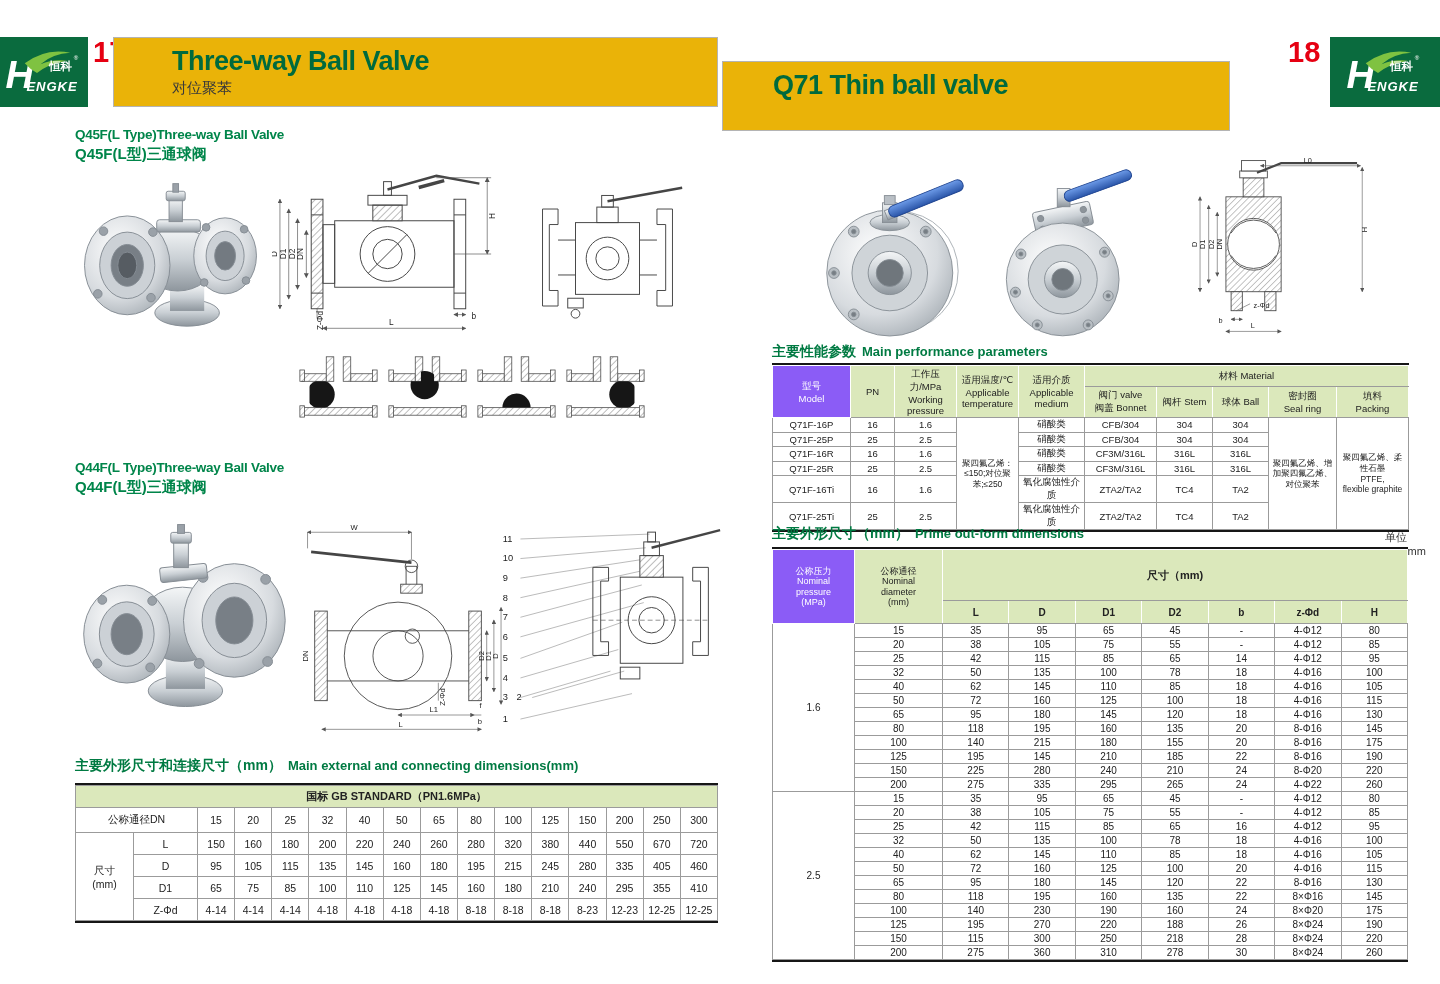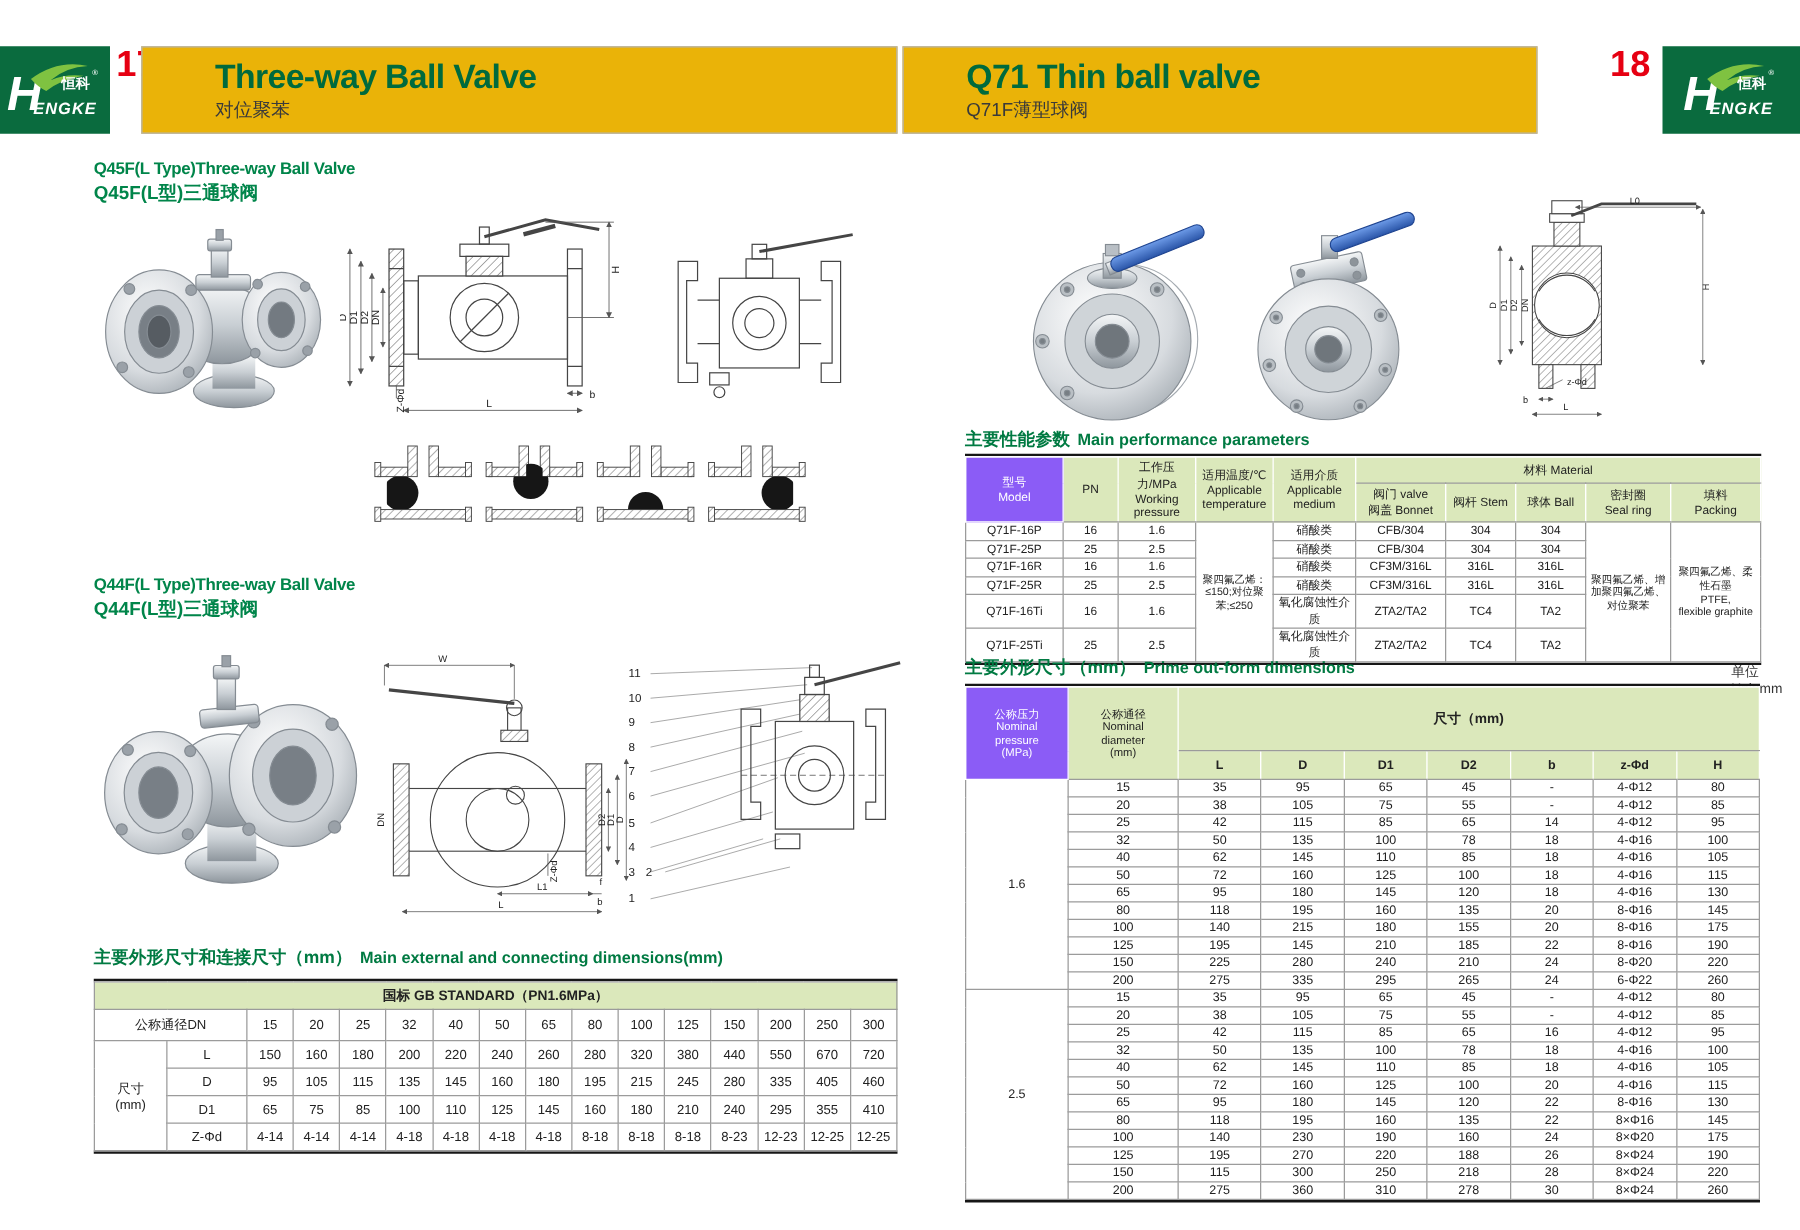--- a/index.html
+++ b/index.html
@@ -7,21 +7,21 @@
   .sheet{position:relative;width:1440px;height:984px;background:#ffffff;overflow:hidden;}
   .abs{position:absolute;}
 
   
   .logo-block{position:absolute;top:37px;height:70px;background:#0a6b3e;}
   .logo-left{left:0;width:88px;}
   .logo-right{left:1330px;width:110px;}
   .pageno{position:absolute;top:38px;color:#e60012;font-weight:bold;font-size:29px;line-height:1;}
   .titlebox{position:absolute;top:37px;height:70px;border:1px solid #b4b4b4;background:#eab308;box-sizing:border-box;}
   .titlebox-left{left:113px;width:605px;padding:9px 0 0 58px;}
-  .titlebox-right{left:722px;width:508px;padding:9px 0 0 50px;}
+  .titlebox-right{left:722px;width:508px;padding:9px 0 0 50px;margin-top:24px;}
   .title-en{color:#006a3d;font-size:27px;font-weight:bold;line-height:1.1;letter-spacing:-.5px;}
   .title-cn{color:#3a3a3a;font-size:15px;margin-top:2px;}
 
   
   .sec{position:absolute;left:75px;}
   .sec-en{color:#00854a;font-weight:bold;font-size:13.5px;letter-spacing:-.3px;}
   .sec-cn{color:#00854a;font-weight:bold;font-size:15px;margin-top:3px;}
 
   
   .tbl-title{position:absolute;color:#007a42;font-weight:bold;font-size:14px;}
@@ -103,21 +103,20 @@
   </div>
   <div class="pageno" style="left:93px;">17</div>
 
   <div class="titlebox titlebox-left">
     <div class="title-en">Three-way Ball Valve</div>
     <div class="title-cn">对位聚苯</div>
   </div>
 
   <div class="titlebox titlebox-right">
     <div class="title-en">Q71 Thin ball valve</div>
-    <div class="title-cn">Q71F薄型球阀</div>
   </div>
   <div class="pageno" style="left:1288px;">18</div>
   <div class="logo-block logo-right">
     <svg viewBox="0 0 100 80" width="110" height="70">
       <text x="6" y="58" font-size="44" font-style="italic" font-weight="bold" fill="#fff">H</text>
       <path d="M28,30 q24,-18 52,-12 q-20,1 -34,13 q14,-6 30,-4 q-22,4 -34,14 q-8,-4 -14,-11 z" fill="#7fc241"></path>
       <text x="56" y="38" font-size="13" font-weight="bold" fill="#fff">恒科</text>
       <text x="84" y="26" font-size="7" fill="#fff">®</text>
       <text x="30" y="62" font-size="15" font-style="italic" font-weight="bold" letter-spacing="1" fill="#fff">ENGKE</text>
     </svg>
@@ -889,21 +888,21 @@
             <td class="">8-Φ20</td>
             <td class="">220</td>
           </tr>
         <tr>
             <td class="">200</td>
             <td class="">275</td>
             <td class="">335</td>
             <td class="">295</td>
             <td class="">265</td>
             <td class="">24</td>
-            <td class="">6-Φ22</td>
+            <td class="">4-Φ22</td>
             <td class="">260</td>
           </tr>
         <tr>
             <td class="grp" rowspan="12">2.5</td>
             <td class="">15</td>
             <td class="">35</td>
             <td class="">95</td>
             <td class="">65</td>
             <td class="">45</td>
             <td class="">-</td>

